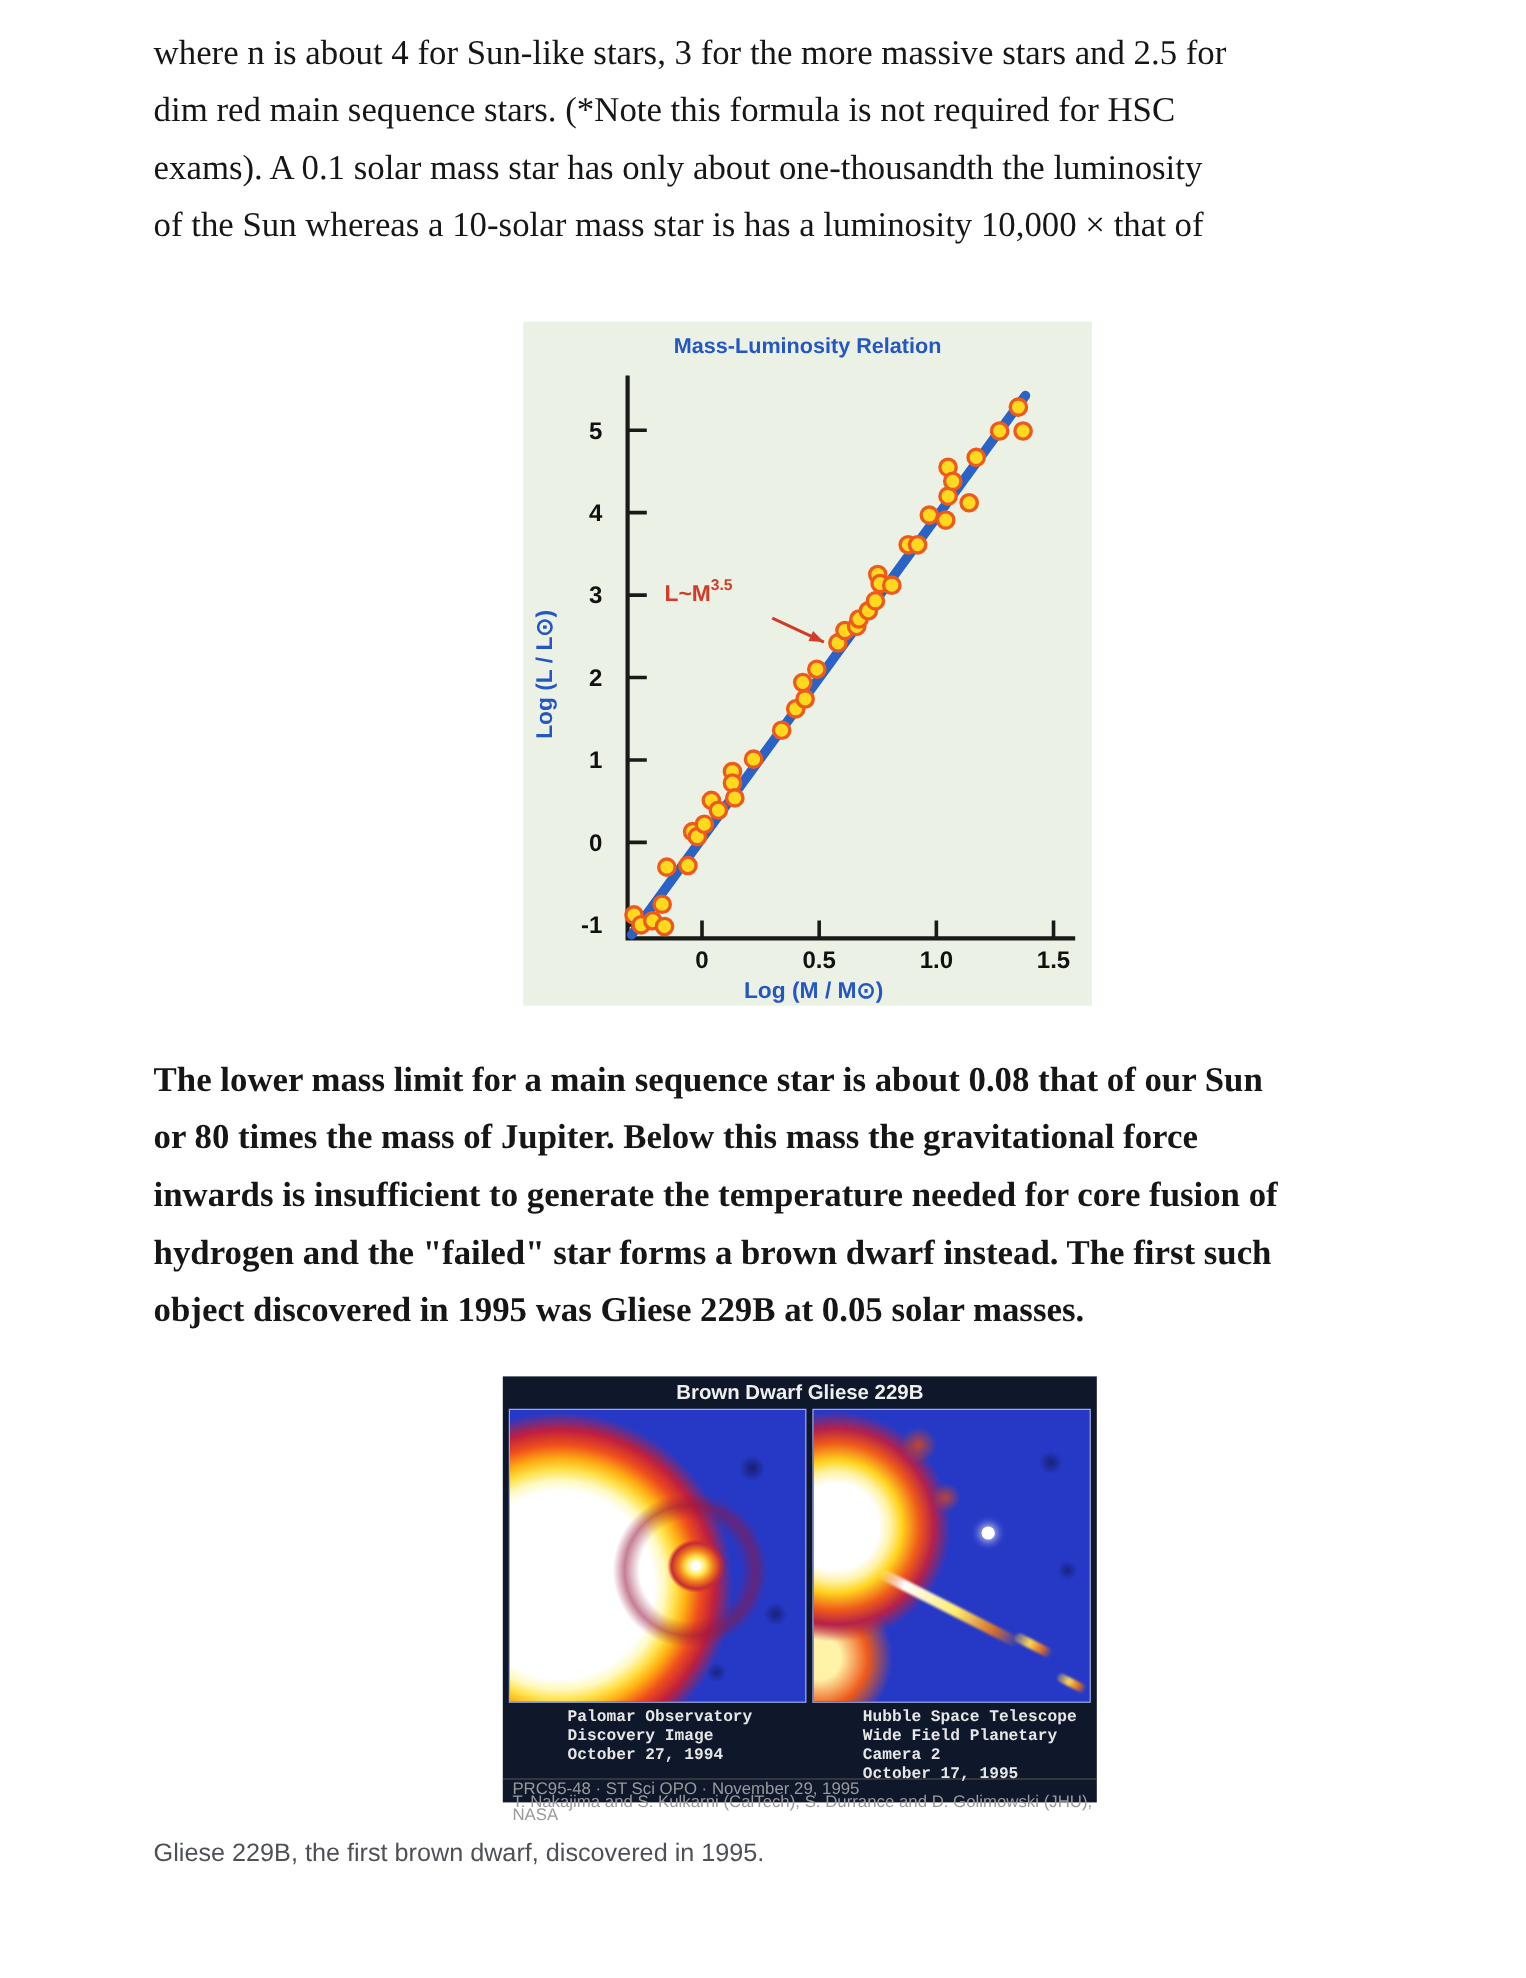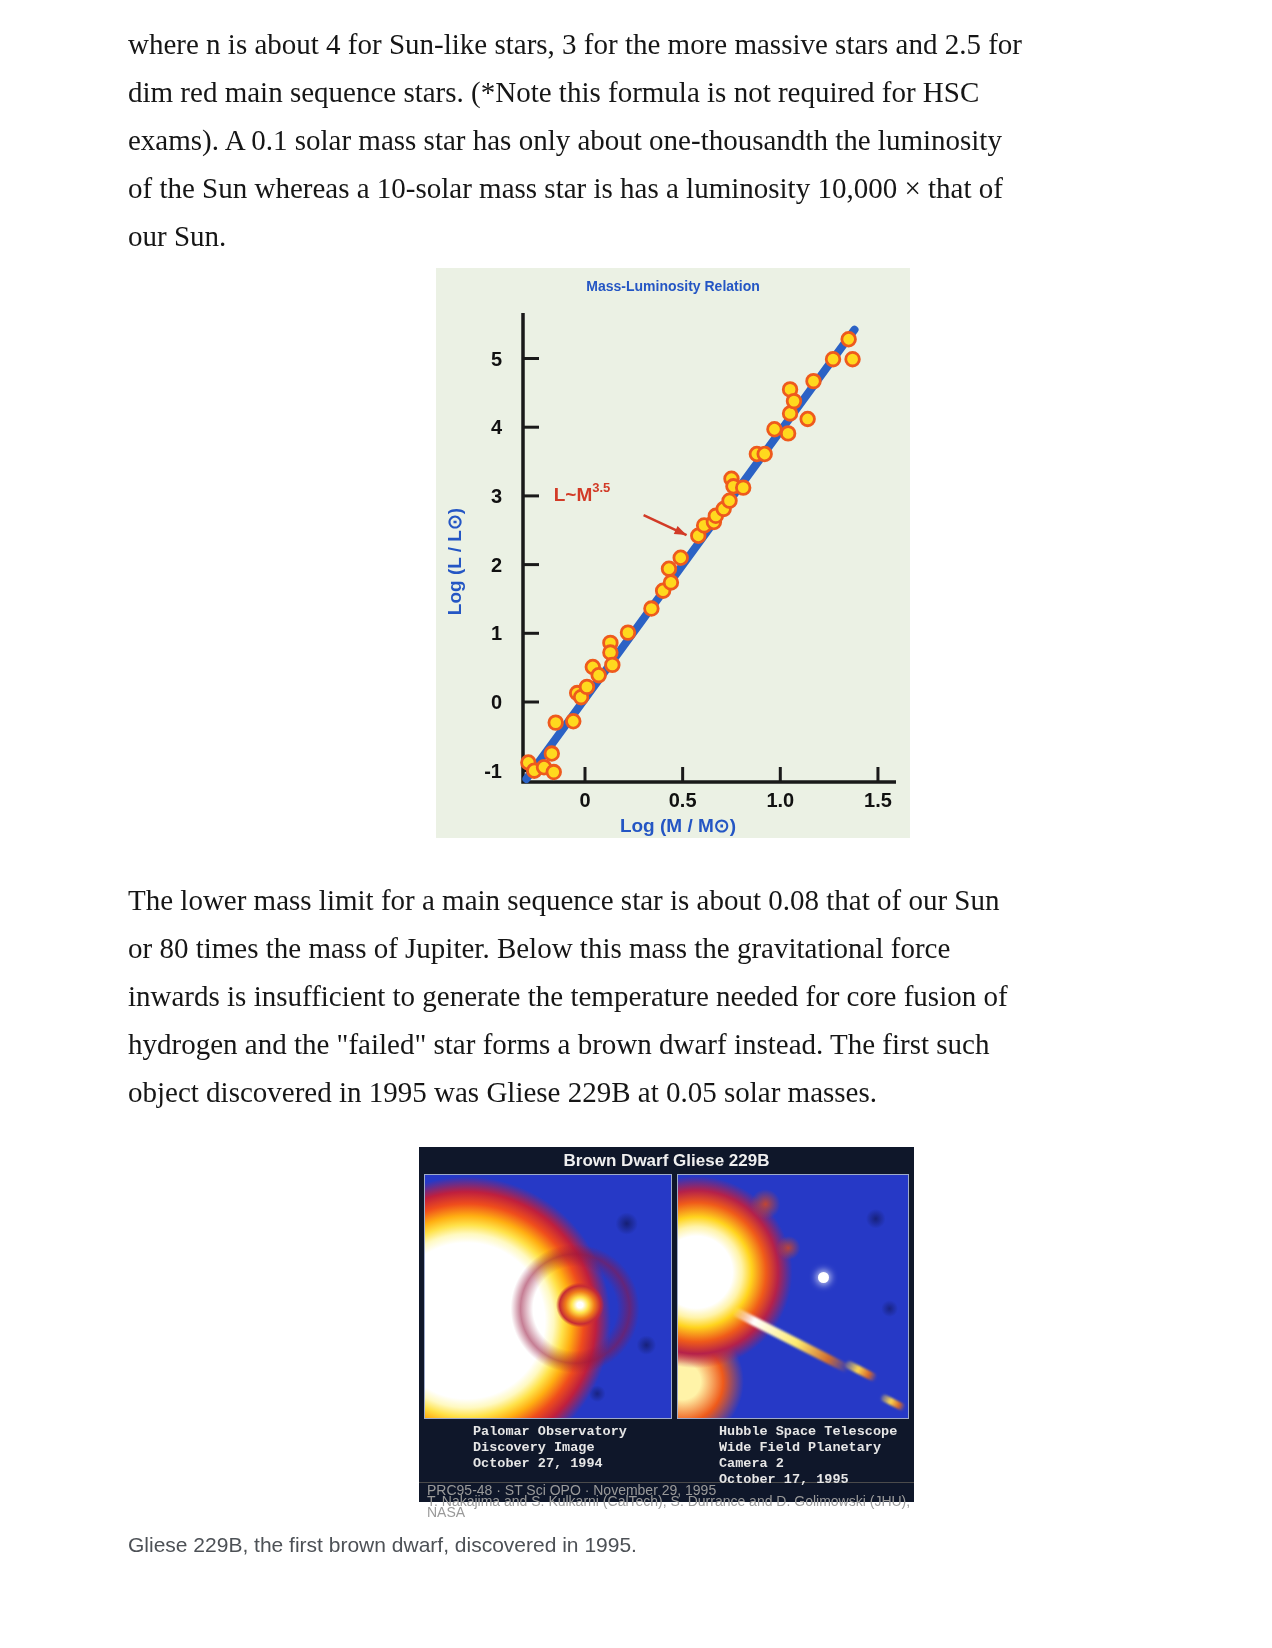--- a/index.html
+++ b/index.html
@@ -4,21 +4,21 @@
 <style>
   html,body{margin:0;padding:0;background:#ffffff;}
   .page{position:relative;width:1272px;height:1648px;background:#ffffff;overflow:hidden;
         font-family:"Liberation Serif", serif;color:#161616;margin-left:48px;}
   .para{position:absolute;left:80px;width:1130px;font-size:29px;line-height:48px;}
   .para .pline{white-space:nowrap;}
 
   
   .chart{position:absolute;left:388px;top:268px;width:474px;height:570px;background:#ebf1e4;}
   .chart-title{position:absolute;left:0;top:10px;width:100%;text-align:center;
-               font-family:"Liberation Sans", sans-serif;font-weight:bold;font-size:14px;color:#2456c4;}
+               font-family:"Liberation Sans", sans-serif;font-weight:bold;font-size:18px;color:#2456c4;}
   .chart svg{position:absolute;left:0;top:36px;}
   .axis-label{position:absolute;font-family:"Liberation Sans", sans-serif;font-weight:bold;
               font-size:19px;color:#2456c4;text-align:center;}
   .ylab{left:-62px;top:282px;width:160px;transform:rotate(-90deg);}
   .xlab{left:142px;top:546px;width:200px;}
 
   
   .figure{position:absolute;left:371px;top:1147px;width:495px;height:355px;background:#0f172a;}
   .fig-title{height:27px;line-height:27px;text-align:center;color:#efefef;
              font-family:"Liberation Sans", sans-serif;font-weight:bold;font-size:17px;}
@@ -65,21 +65,20 @@
 </head>
 <body>
 
 <div class="page">
 
   <div class="para" style="top:20px;">
     <div class="pline">where n is about 4 for Sun-like stars, 3 for the more massive stars and 2.5 for</div>
     <div class="pline">dim red main sequence stars. (*Note this formula is not required for HSC</div>
     <div class="pline">exams). A 0.1 solar mass star has only about one-thousandth the luminosity</div>
     <div class="pline">of the Sun whereas a 10-solar mass star is has a luminosity 10,000 × that of</div>
-    <div class="pline">our Sun.</div>
   </div>
 
   <div class="chart">
     <div class="chart-title">Mass-Luminosity Relation</div>
     <div class="axis-label ylab">Log (L / L⊙)</div>
     <div class="axis-label xlab">Log (M / M⊙)</div>
     <svg width="474" height="534" viewBox="0 0 474 534">
         <path d="M 87 9 L 87 478 L 460 478" fill="none" stroke="#1a1a1a" stroke-width="3.5"></path>
         <line x1="88" y1="466.7" x2="103" y2="466.7" stroke="#1a1a1a" stroke-width="3"></line>
         <text x="66" y="473.7" text-anchor="end" fill="#111" font-family="Liberation Sans, sans-serif" font-size="20" font-weight="bold">-1</text>
@@ -145,21 +144,21 @@
         <circle cx="377.501" cy="77.17099999999999" r="6.8" fill="#ffd91e" stroke="#ee5a1d" stroke-width="2.8"></circle>
         <circle cx="397.031" cy="55.186999999999955" r="6.8" fill="#ffd91e" stroke="#ee5a1d" stroke-width="2.8"></circle>
         <circle cx="412.65500000000003" cy="35.26399999999995" r="6.8" fill="#ffd91e" stroke="#ee5a1d" stroke-width="2.8"></circle>
         <circle cx="416.56100000000004" cy="55.186999999999955" r="6.8" fill="#ffd91e" stroke="#ee5a1d" stroke-width="2.8"></circle>
         <text x="117.752" y="196.70899999999997" fill="#d23b27" font-family="Liberation Sans, sans-serif" font-size="19" font-weight="bold">L~M<tspan dy="-9" font-size="13">3.5</tspan></text>
         <line x1="207.59" y1="211.13599999999997" x2="250.556" y2="231.05899999999997" stroke="#d23b27" stroke-width="2.6"></line>
         <polygon points="250.556,231.05899999999997 237.77641844942775,230.09344555188574 241.5624332633974,221.92851494419517" fill="#d23b27"></polygon>
       </svg>
   </div>
 
-  <div class="para" style="top:876px;">
+  <div class="para" style="top:876px;font-weight:bold;">
     <div class="pline">The lower mass limit for a main sequence star is about 0.08 that of our Sun</div>
     <div class="pline">or 80 times the mass of Jupiter. Below this mass the gravitational force</div>
     <div class="pline">inwards is insufficient to generate the temperature needed for core fusion of</div>
     <div class="pline">hydrogen and the "failed" star forms a brown dwarf instead. The first such</div>
     <div class="pline">object discovered in 1995 was Gliese 229B at 0.05 solar masses.</div>
   </div>
 
   <div class="figure">
     <div class="fig-title">Brown Dwarf Gliese 229B</div>
     <div class="panels">

